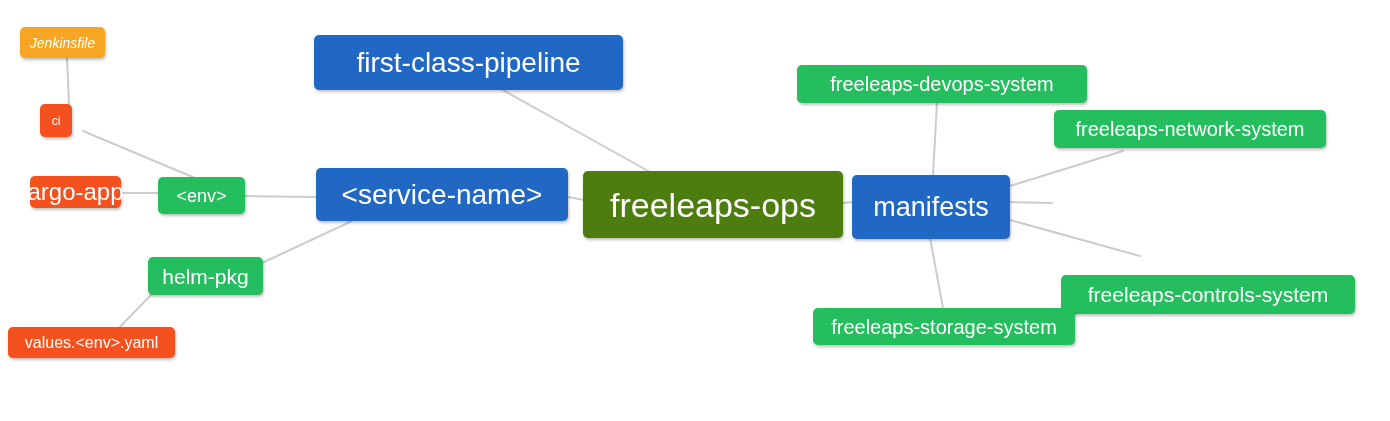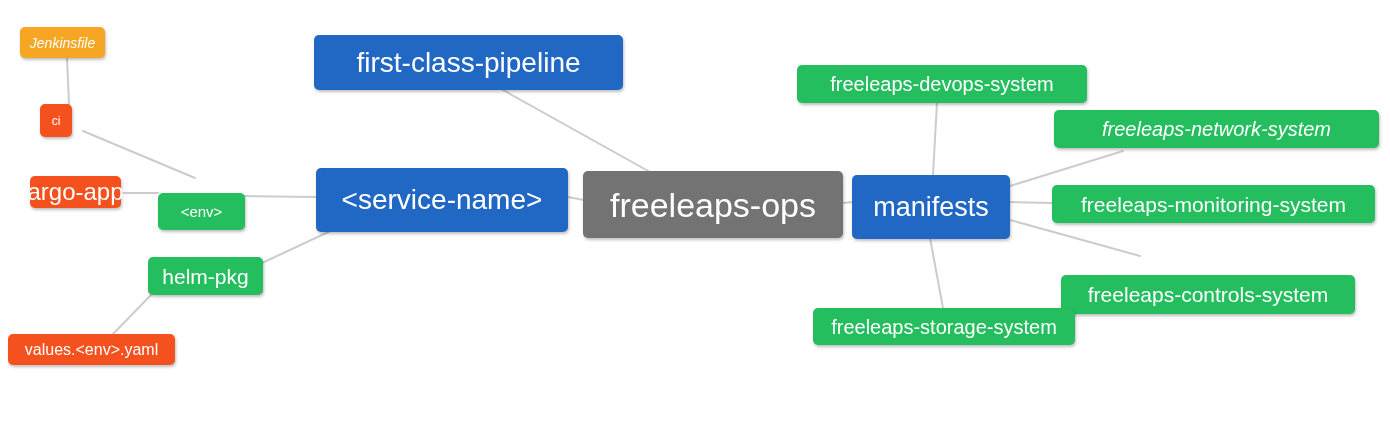--- a/index.html
+++ b/index.html
@@ -37,21 +37,21 @@
     white-space: nowrap;
     cursor: pointer;
     box-sizing: border-box;
     line-height: 1;
     user-select: none;
   }
   .node.orange { background: #f6a623; }
   .node.red    { background: #f4511e; }
   .node.green  { background: #24be5e; }
   .node.blue   { background: #2068c3; }
-  .node.dark   { background: #737373; }
+  .node.dark   { background: #4d7c0f; }
 </style>
 </head>
 <body>
 
 <div class="canvas">
 
   <svg class="edges" viewBox="0 0 1390 421" xmlns="http://www.w3.org/2000/svg">
     <line x1="67" y1="58" x2="69" y2="104"></line>
     <line x1="83" y1="131" x2="195" y2="178"></line>
     <line x1="121" y1="193" x2="158" y2="193"></line>
@@ -67,37 +67,36 @@
     <line x1="1010" y1="220" x2="1140" y2="256"></line>
     <line x1="928" y1="227" x2="943" y2="308"></line>
   </svg>
 
   <div class="node orange" style="left:20px; top:27px; width:85px; height:31px; font-size:14px;font-style:italic;">Jenkinsfile</div>
 
   <div class="node red" style="left:40px; top:104px; width:32px; height:33px; font-size:12px;">ci</div>
 
   <div class="node red" style="left:30px; top:176px; width:91px; height:32px; font-size:24px;">argo-app</div>
 
-  <div class="node green" style="left:158px; top:193px; width:87px; height:37px; font-size:15px;">&lt;env&gt;</div>
+  <div class="node green" style="left:158px; top:177px; width:87px; height:37px; font-size:18px;">&lt;env&gt;</div>
 
   <div class="node green" style="left:148px; top:257px; width:115px; height:38px; font-size:21px;">helm-pkg</div>
 
-  <div class="node red" style="left:8px; top:334px; width:167px; height:31px; font-size:16px;">values.&lt;env&gt;.yaml</div>
+  <div class="node red" style="left:8px; top:327px; width:167px; height:31px; font-size:16px;">values.&lt;env&gt;.yaml</div>
 
   <div class="node blue" style="left:314px; top:35px; width:309px; height:55px; font-size:28px;">first-class-pipeline</div>
 
-  <div class="node blue" style="left:316px; top:168px; width:252px; height:64px; font-size:28px;">&lt;service-name&gt;</div>
+  <div class="node blue" style="left:316px; top:168px; width:252px; height:53px; font-size:28px;">&lt;service-name&gt;</div>
 
   <div class="node dark" style="left:583px; top:171px; width:260px; height:67px; font-size:34px;">freeleaps-ops</div>
 
   <div class="node blue" style="left:852px; top:175px; width:158px; height:64px; font-size:27px;">manifests</div>
 
   <div class="node green" style="left:797px; top:28px; width:290px; height:38px; font-size:20px;margin-top:37px;">freeleaps-devops-system</div>
 
-  <div class="node green" style="left:1054px; top:110px; width:325px; height:38px; font-size:20px;font-style:italic;">freeleaps-network-system</div>
+  <div class="node green" style="left:1054px; top:110px; width:272px; height:38px; font-size:20px;">freeleaps-network-system</div>
 
-  <div class="node green" style="left:1052px; top:185px; width:323px; height:38px; font-size:21px;">freeleaps-monitoring-system</div>
 
   <div class="node green" style="left:1061px; top:257px; width:294px; height:39px; font-size:21px;margin-top:18px;">freeleaps-controls-system</div>
 
   <div class="node green" style="left:813px; top:308px; width:262px; height:37px; font-size:20px;">freeleaps-storage-system</div>
 
 </div>
 
 </body></html>

